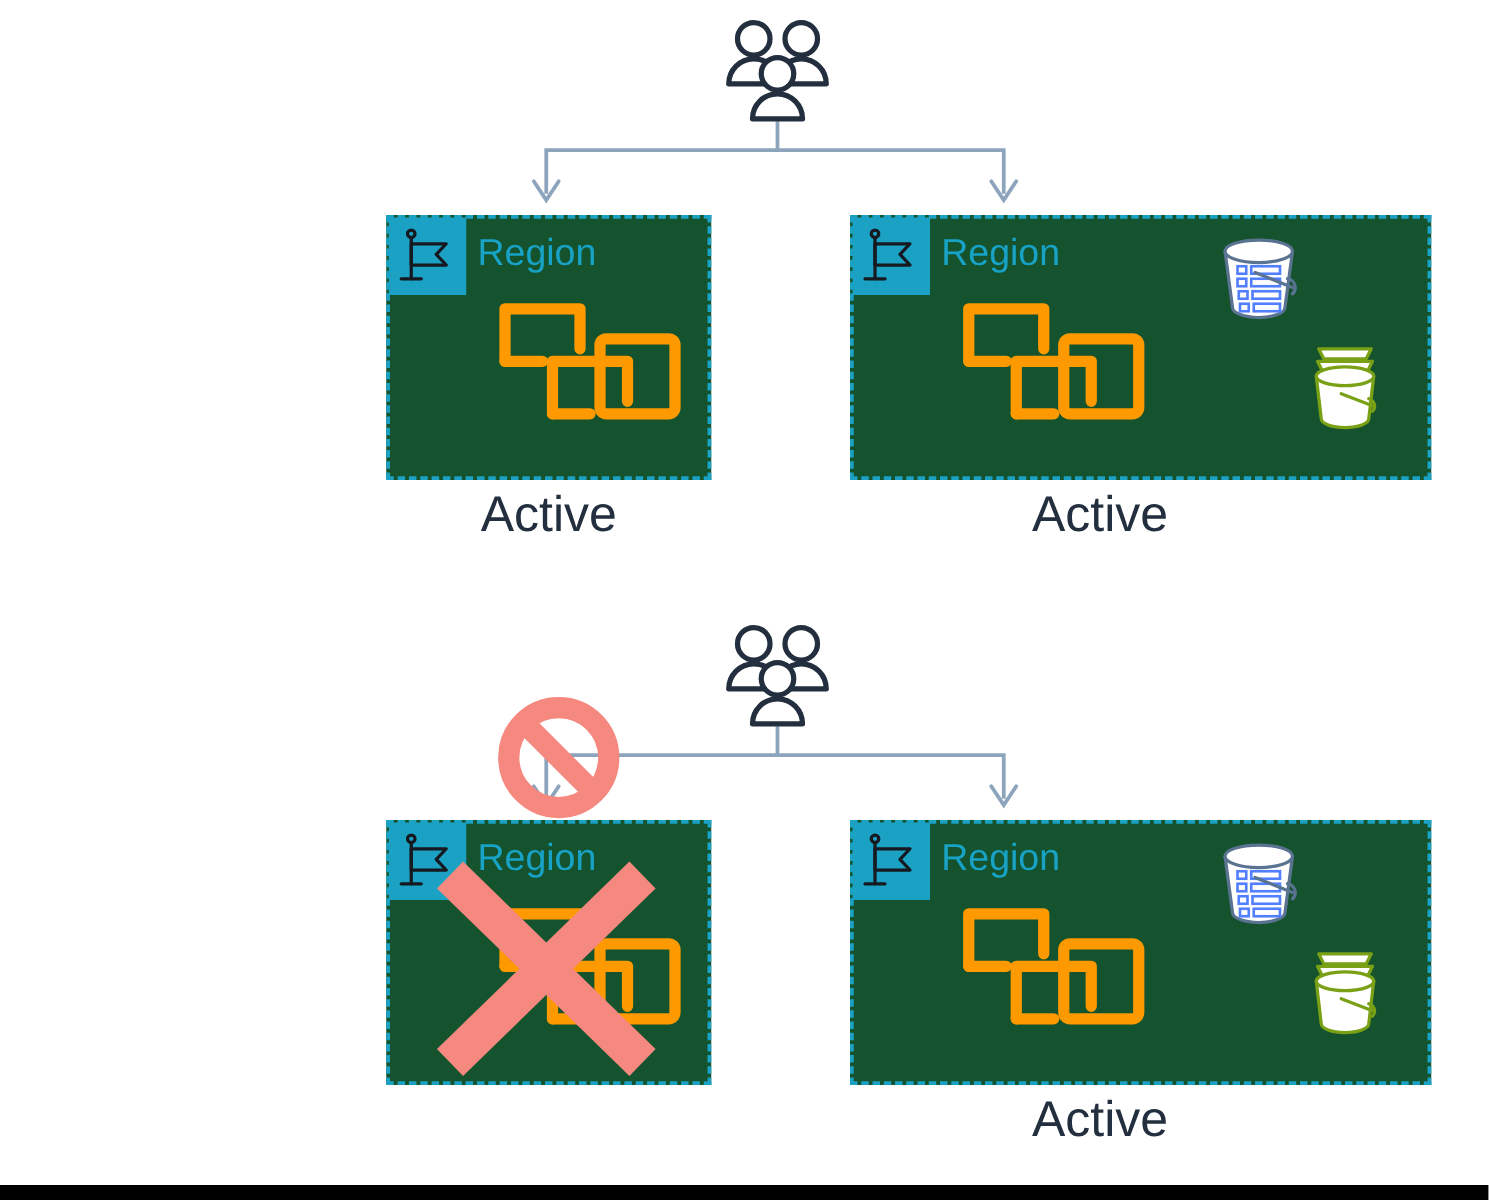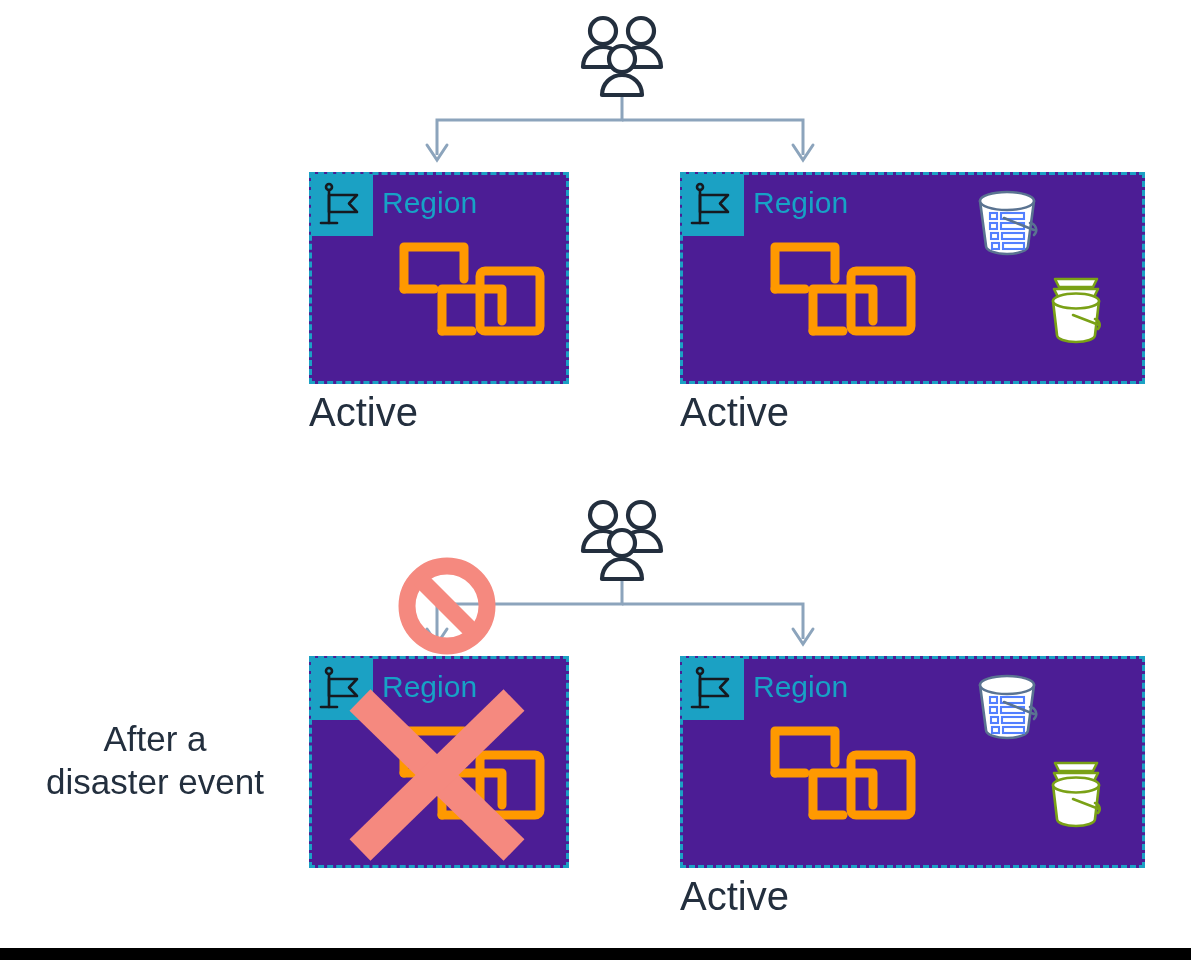--- a/index.html
+++ b/index.html
@@ -37,21 +37,21 @@
     font-weight: 400;
     white-space: pre-line;
   }
   #caption-normal   { left: 20px;  top: 240px; width: 270px; }
   #caption-disaster { left: 10px;  top: 718px; width: 290px; }
 
   
   .region-box {
     position: absolute;
     border: 3px dashed #1BA1C4;
-    background: #4c1d95;
+    background: #14532d;
     box-sizing: border-box;
   }
   #region-nw { left: 309px; top: 172px; width: 260px; height: 212px; }
   #region-ne { left: 680px; top: 172px; width: 465px; height: 212px; }
   #region-sw { left: 309px; top: 656px; width: 260px; height: 212px; }
   #region-se { left: 680px; top: 656px; width: 465px; height: 212px; }
 
   
   .flag-chip {
     position: absolute;
@@ -88,20 +88,21 @@
   #s3-nw  { left: 362px; top: 98px; }
   #db-sw  { left: 285px; top: 8px; }
   #s3-sw  { left: 362px; top: 98px; }
 
   
   .active-label {
     position: absolute;
     color: #232F3E;
     font-size: 40px;
     line-height: 48px;
+    text-align: center;
     font-weight: 400;
   }
   #active-nw { left: 309px; top: 388px; width: 260px; }
   #active-ne { left: 680px; top: 388px; width: 400px; }
   #active-se { left: 680px; top: 872px; width: 400px; }
 
   
   .people-icon { position: absolute; }
   .people-icon svg { display: block; }
   #people-top    { left: 578px; top: 14px; }
@@ -246,22 +247,20 @@
         <g fill="none" stroke="#7AA116" stroke-width="2.6" stroke-linecap="round">
           <path d="M28 42 L54 52"></path>
           <path d="M50 46 a6 6 0 0 1 3 10"></path>
         </g>
       </svg>
     </div>
   </div>
 
   <div id="active-ne" class="active-label">Active</div>
 
-  <div id="caption-disaster" class="side-caption">After a
-disaster event</div>
 
   <div id="people-bottom" class="people-icon">
     <svg width="88" height="84" viewBox="0 0 88 84" aria-hidden="true">
       <g fill="none" stroke="#232F3E" stroke-width="4.2" stroke-linecap="round" stroke-linejoin="round">
         <circle cx="25" cy="17" r="13"></circle>
         <path d="M5 53 a20 20 0 0 1 40 0 Z"></path>
         <circle cx="63" cy="17" r="13"></circle>
         <path d="M43 53 a20 20 0 0 1 40 0 Z"></path>
       </g>
       <g fill="#ffffff" stroke="#232F3E" stroke-width="4.2" stroke-linecap="round" stroke-linejoin="round">

